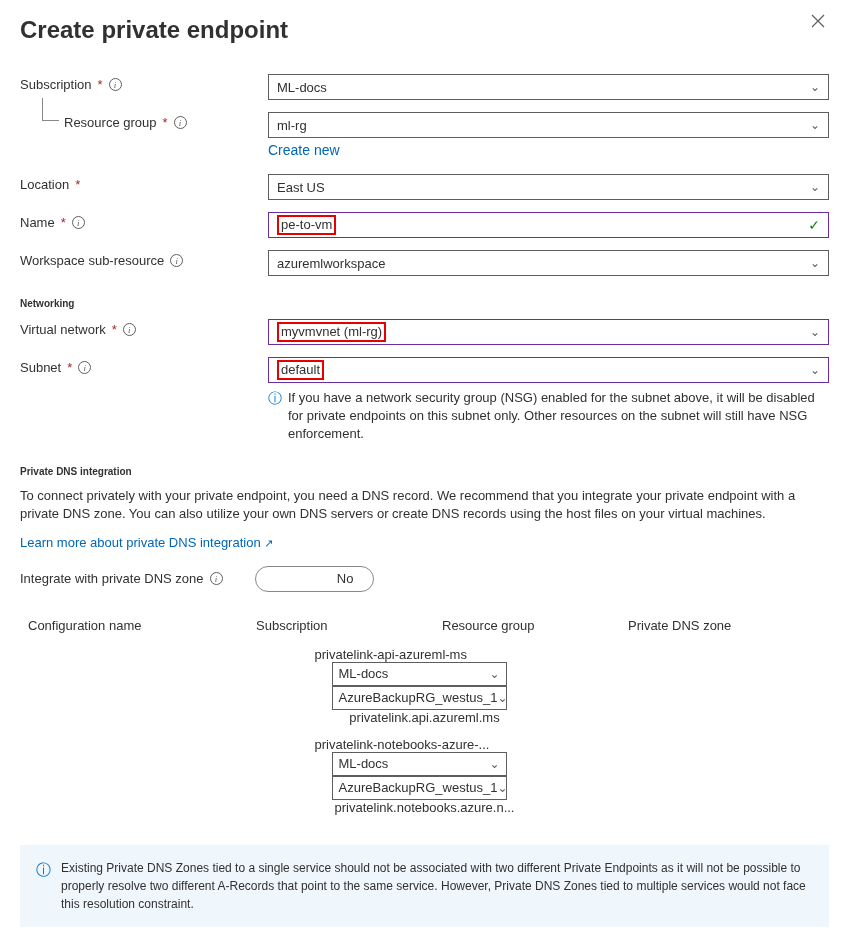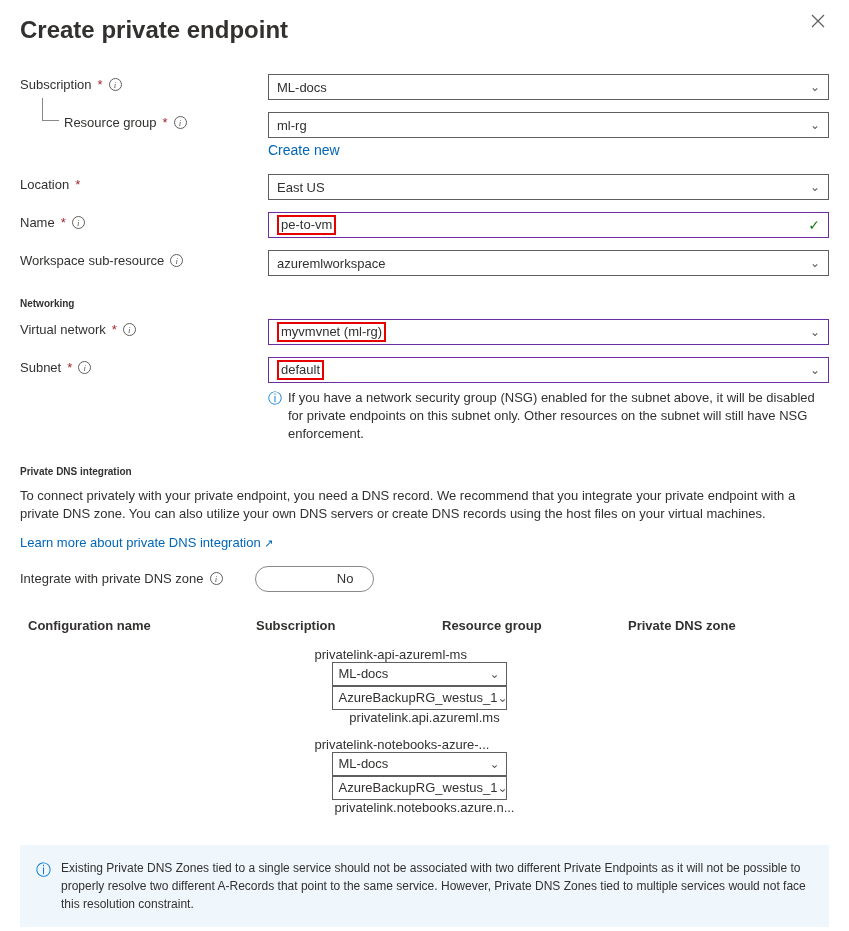--- a/index.html
+++ b/index.html
@@ -28,21 +28,21 @@
     .desc { font-size: 13px; line-height: 1.4; margin-bottom: 12px; }
     .info-inline { display: flex; gap: 6px; margin-top: 6px; font-size: 13px; line-height: 1.4; }
     .info-inline .blue-info { color: #0078d4; font-size: 14px; flex-shrink: 0; }
     .redbox { border: 2px solid #e60000; padding: 0 2px; display: inline-block; line-height: 1.3; }
     .toggle { display: inline-flex; border: 1px solid #8a8886; border-radius: 13px; height: 26px; overflow: hidden; margin-left: 0; }
     .toggle-opt { padding: 0 20px; display: flex; align-items: center; cursor: pointer; font-size: 13px; }
     .toggle-opt.active { background: #0078d4; color: #fff; border-radius: 13px; margin-top: 32px; }
     .dns-row { display: flex; align-items: center; gap: 32px; }
     .table { margin-top: 18px; }
     .thead, .trow { display: flex; align-items: center; gap: 0; }
-    .thead { font-weight: 700; border-bottom: none; padding: 8px 0; justify-content: center; }
+    .thead { font-weight: 400; border-bottom: none; padding: 8px 0; justify-content: center; }
     .trow { padding: 6px 0; flex-direction: column; }
     .col1 { width: 236px; padding-left: 8px; padding-right:8px; white-space: nowrap; overflow: hidden; text-overflow: ellipsis; }
     .col2 { width: 186px; padding-right:8px; }
     .col3 { width: 186px; padding-right:8px;}
     .col4 { flex: 1; white-space: nowrap; overflow: hidden; text-overflow: ellipsis; }
     .mini-select { width: 175px; height: 24px; border: 1px solid #605e5c; padding: 0 6px; display: flex; align-items: center; justify-content: space-between; font-size: 13px; cursor: pointer; background:#fff;}
     .info-box { background: #eff6fc; padding: 14px 16px; margin-top: 24px; display: flex; gap: 10px; font-size: 12px; line-height: 1.5; color:#323130;}
     .info-box .blue-info { color: #0078d4; font-size: 15px; flex-shrink: 0; }
     .footer { border-top: 1px solid #edebe9; margin-top: 24px; padding: 14px 20px 18px 20px; display: flex; gap: 10px; }
     .btn-primary { background: #0078d4; color: #fff; border: none; height: 28px; padding: 0 24px; font-size: 13px; cursor: pointer; }

